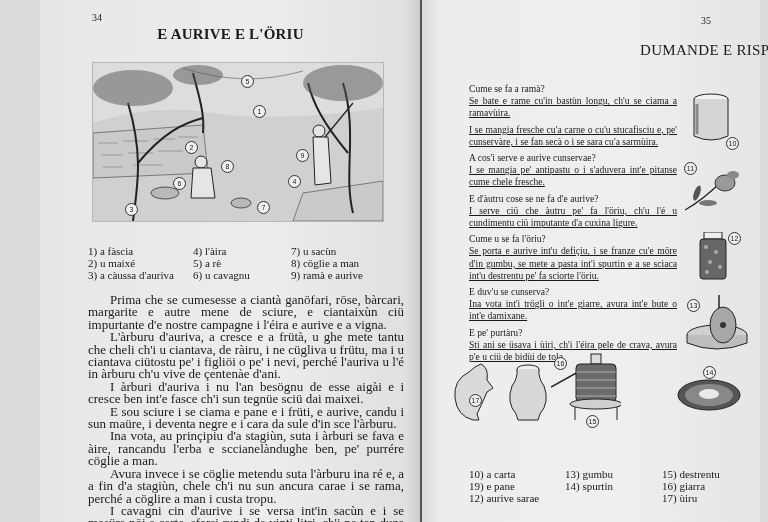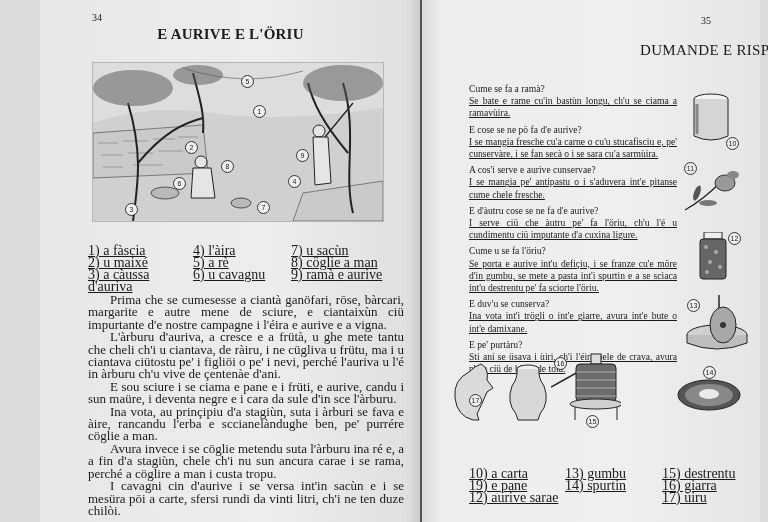--- a/index.html
+++ b/index.html
@@ -8,21 +8,21 @@
   .page { position:relative; height:522px; box-sizing:border-box; }
   .page-left { width:381px; background:linear-gradient(to right,#e6e8e6 0%,#eceeec 60%,#dfe1df 96%,#c9cbc9 100%); }
   .page-right { width:339px; background:linear-gradient(to right,#d7d9d7 0%,#eceeec 6%,#eef0ee 60%,#e4e6e4 100%); }
   .gutter { position:absolute; left:380px; top:0; width:2px; height:522px; background:#2a2a2a; opacity:.75; }
   .page-num { position:absolute; top:12px; font-size:10px; }
   .page-left .page-num { left:52px; }
   .page-right .page-num { right:49px; top:15px; }
   .title-left { position:absolute; top:26px; left:0; width:381px; text-align:center; font-weight:bold; font-size:15px; letter-spacing:.2px; }
   .title-right { position:absolute; top:42px; left:0; width:387px; text-align:right; font-size:15px; letter-spacing:.3px; }
   .illus-main { position:absolute; left:52px; top:62px; width:290px; height:158px; background:#dadcd9; border:1px solid #b5b7b4; overflow:hidden; }
-  .legend { position:absolute; font-size:14px; line-height:12px; display:grid;text-decoration:underline; }
+  .legend { position:absolute; font-size:11px; line-height:12px; display:grid; }
   .legend-left { left:48px; top:245px; grid-template-columns:105px 98px 110px; }
   .legend-right { left:432px; top:468px; grid-template-columns:96px 97px 110px; }
   .body-text { position:absolute; left:48px; top:294px; width:316px; font-size:13px; line-height:12.4px; text-align:justify; }
   .body-text p { margin:0; text-indent:22px; }
   .qa { position:absolute; left:432px; top:83px; width:208px; font-size:9.6px; line-height:12.2px; }
   .qa-item { margin-bottom:4px; }
   .qa-q, .qa-a { display:block; }
   .qa-a { text-align:justify;text-decoration:underline; }
   .circ { position:absolute; width:11px; height:11px; border:1px solid #333; border-radius:50%; font-size:7px; line-height:11px; text-align:center; background:#eef0ee; font-family:"Liberation Sans", sans-serif; }
   .fig { position:absolute; }
@@ -95,38 +95,38 @@
       <span>5) a rè</span>
       <span>8) cöglie a man</span>
       <span>3) a càussa d'auriva</span>
       <span>6) u cavagnu</span>
       <span>9) ramà e aurive</span>
     </div>
 
     <div class="body-text">
       <p>Prima che se cumesesse a ciantà ganöfari, rōse, bàrcari, margarite e autre mene de sciure, e ciantaixùn ciü impurtante d'e nostre campagne i l'éira e aurive e a vigna.</p>
       <p>L'àrburu d'auriva, a cresce e a frütà, u ghe mete tantu che cheli ch'i u ciantava, de ràiru, i ne cügliva u frütu, ma i u ciantava ciütostu pe' i figliöi o pe' i nevi, perché l'auriva u l'é in àrburu ch'u vive de çentenàe d'ani.</p>
+      <p>I àrburi d'auriva i nu l'an besögnu de esse aigài e i cresce ben int'e fasce ch'i sun tegnüe sciü dai maixei.</p>
       <p>E sou sciure i se ciama e pane e i früti, e aurive, candu i sun maüre, i deventa negre e i cara da sule d'in sce l'àrburu.</p>
       <p>Ina vota, au prinçipiu d'a stagiùn, suta i àrburi se fava e àire, rancandu l'erba e sccianelàndughe ben, pe' purrére cöglie a man.</p>
       <p>Avura invece i se cöglie metendu suta l'àrburu ina ré e, a a fin d'a stagiùn, chele ch'i nu sun ancura carae i se rama, perché a cöglire a man i custa tropu.</p>
       <p>I cavagni cin d'aurive i se versa int'in sacùn e i se mesüra pōi a carte, sfersi rundi da vinti litri, ch'i ne ten duze chilòi.</p>
     </div>
   </div>
 
   <div class="page page-right">
     <div class="page-num">35</div>
     <div class="title-right">DUMANDE E RISPOSTE</div>
 
     <div class="qa" style="left:48px;">
       <div class="qa-item">
         <span class="qa-q">Cume se fa a ramà?</span>
         <span class="qa-a">Se bate e rame cu'in bastùn longu, ch'u se ciama a ramavùira.</span>
       </div>
       <div class="qa-item">
-        <span class="qa-q">E cose se ne pö fa d'e aurive?</span>
         <span class="qa-a">I se mangia fresche cu'a carne o cu'u stucafisciu e, pe' cunservàre, i se fan secà o i se sara cu'a sarmùira.</span>
       </div>
       <div class="qa-item">
         <span class="qa-q">A cos'i serve e aurive cunservae?</span>
         <span class="qa-a">I se mangia pe' antipastu o i s'aduvera int'e pitanse cume chele fresche.</span>
       </div>
       <div class="qa-item">
         <span class="qa-q">E d'àutru cose se ne fa d'e aurive?</span>
         <span class="qa-a">I serve ciü che àutru pe' fa l'öriu, ch'u l'é u cundimentu ciü imputante d'a cuxina ligure.</span>
       </div>

